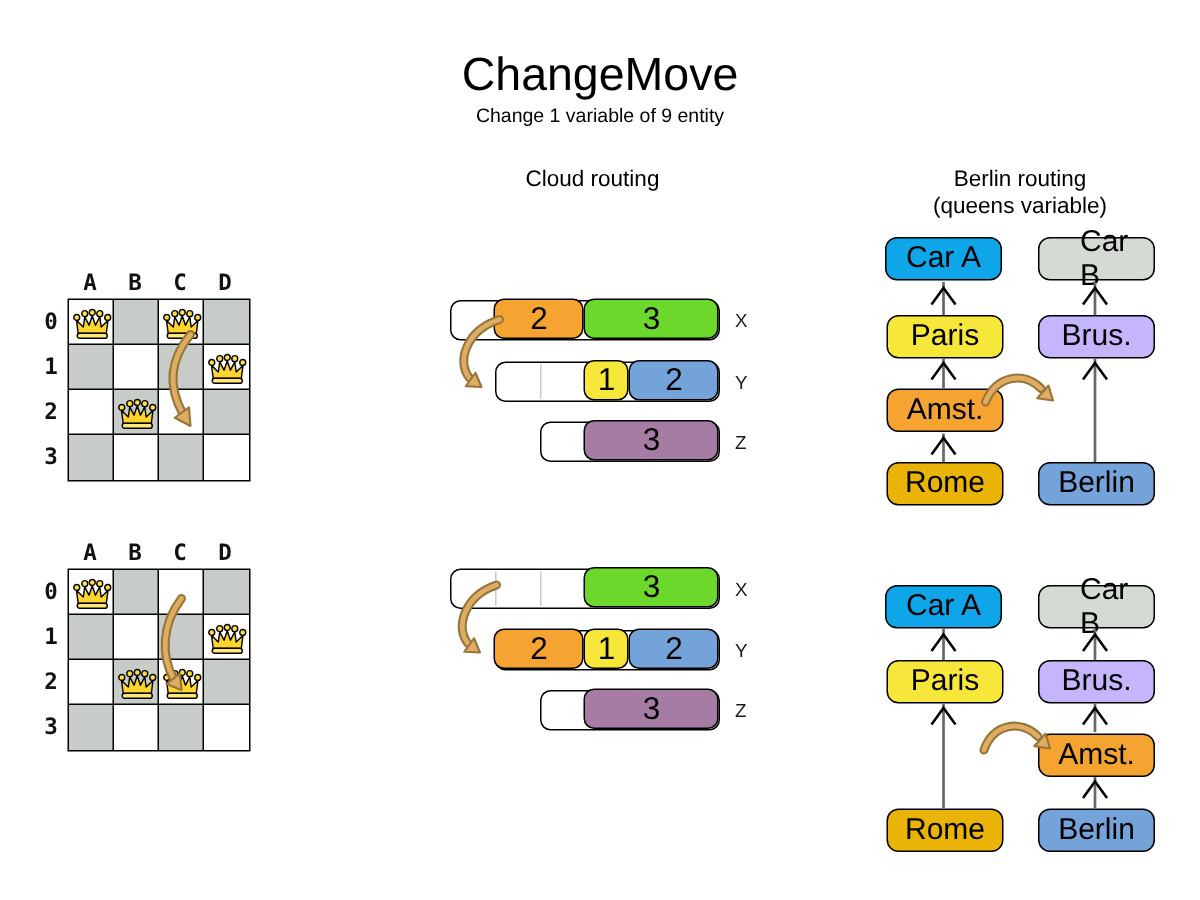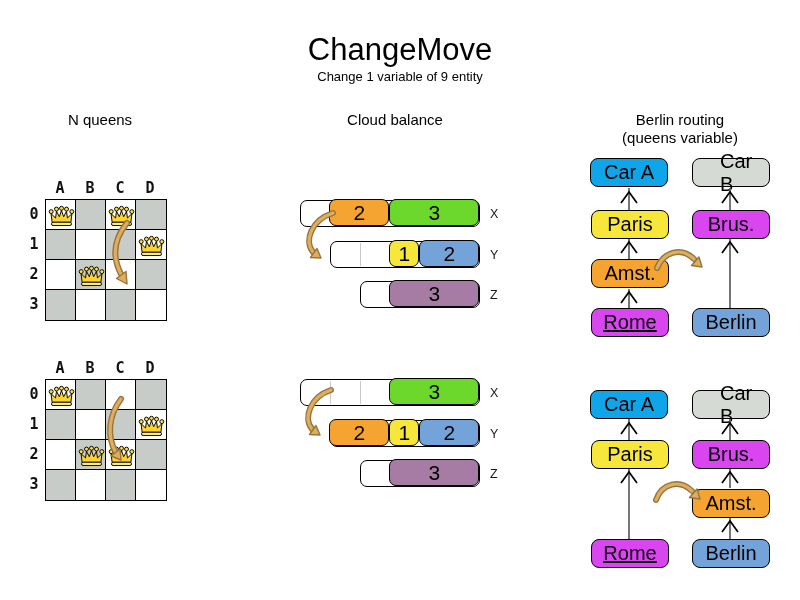--- a/index.html
+++ b/index.html
@@ -34,42 +34,41 @@
   .cblock.blue{background:#74A3DA;}
   .cblock.purple{background:#A77CA4;}
   .slot-divider{position:absolute;top:1px;bottom:1px;width:1px;background:#C9C9C9;}
   .cloud-label{position:absolute;font-size:12.5px;color:#1a1a1a;width:20px;}
   
   .vbox{position:absolute;width:78px;height:29px;border:1.6px solid #000;border-radius:8px;box-sizing:border-box;
         display:flex;align-items:center;justify-content:center;font-size:20px;color:#000;}
   .vbox.carA{background:#0ea5e9;}
   .vbox.carB{background:#D6DAD5;padding-left:27px;}
   .vbox.yellow{background:#F8E73B;}
-  .vbox.green{background:#d946ef;}
+  .vbox.green{background:#c4b5fd;}
   .vbox.orange{background:#F5A431;}
-  .vbox.purple{background:#d946ef;text-decoration:underline;}
+  .vbox.purple{background:#eab308;}
   .vbox.blue{background:#74A3DA;text-align:center;}
   
   .overlay{position:absolute;left:0;top:0;pointer-events:none;}
   .chain-line{stroke:#676767;stroke-width:1.8;}
   .chevron{stroke:#000;stroke-width:1.7;fill:none;}
   .mv-outline{stroke:#96753A;stroke-width:6;fill:none;stroke-linecap:round;}
   .mv-fill{stroke:#DEAD62;stroke-width:3.2;fill:none;stroke-linecap:round;}
   .mv-head{fill:#DEAD62;stroke:#96753A;stroke-width:1.4;stroke-linejoin:round;}
 </style>
 </head>
 <body>
 
 <div class="canvas">
 
   <div class="page-title">ChangeMove</div>
   <div class="page-subtitle">Change 1 variable of 9 entity</div>
 
-  <div class="col-header hdr-nq">N queens</div>
-  <div class="col-header hdr-cb">Cloud balance</div>
+  <div class="col-header hdr-cb">Cloud routing</div>
   <div class="col-header hdr-vr">
     <div>Berlin routing</div>
     <div>(queens variable)</div>
   </div>
 
   <div class="board-wrap bw1">
     <div class="collabels"><span>A</span><span>B</span><span>C</span><span>D</span></div>
     <div class="rowlabels">
       <div>0</div>
       <div>1</div>

